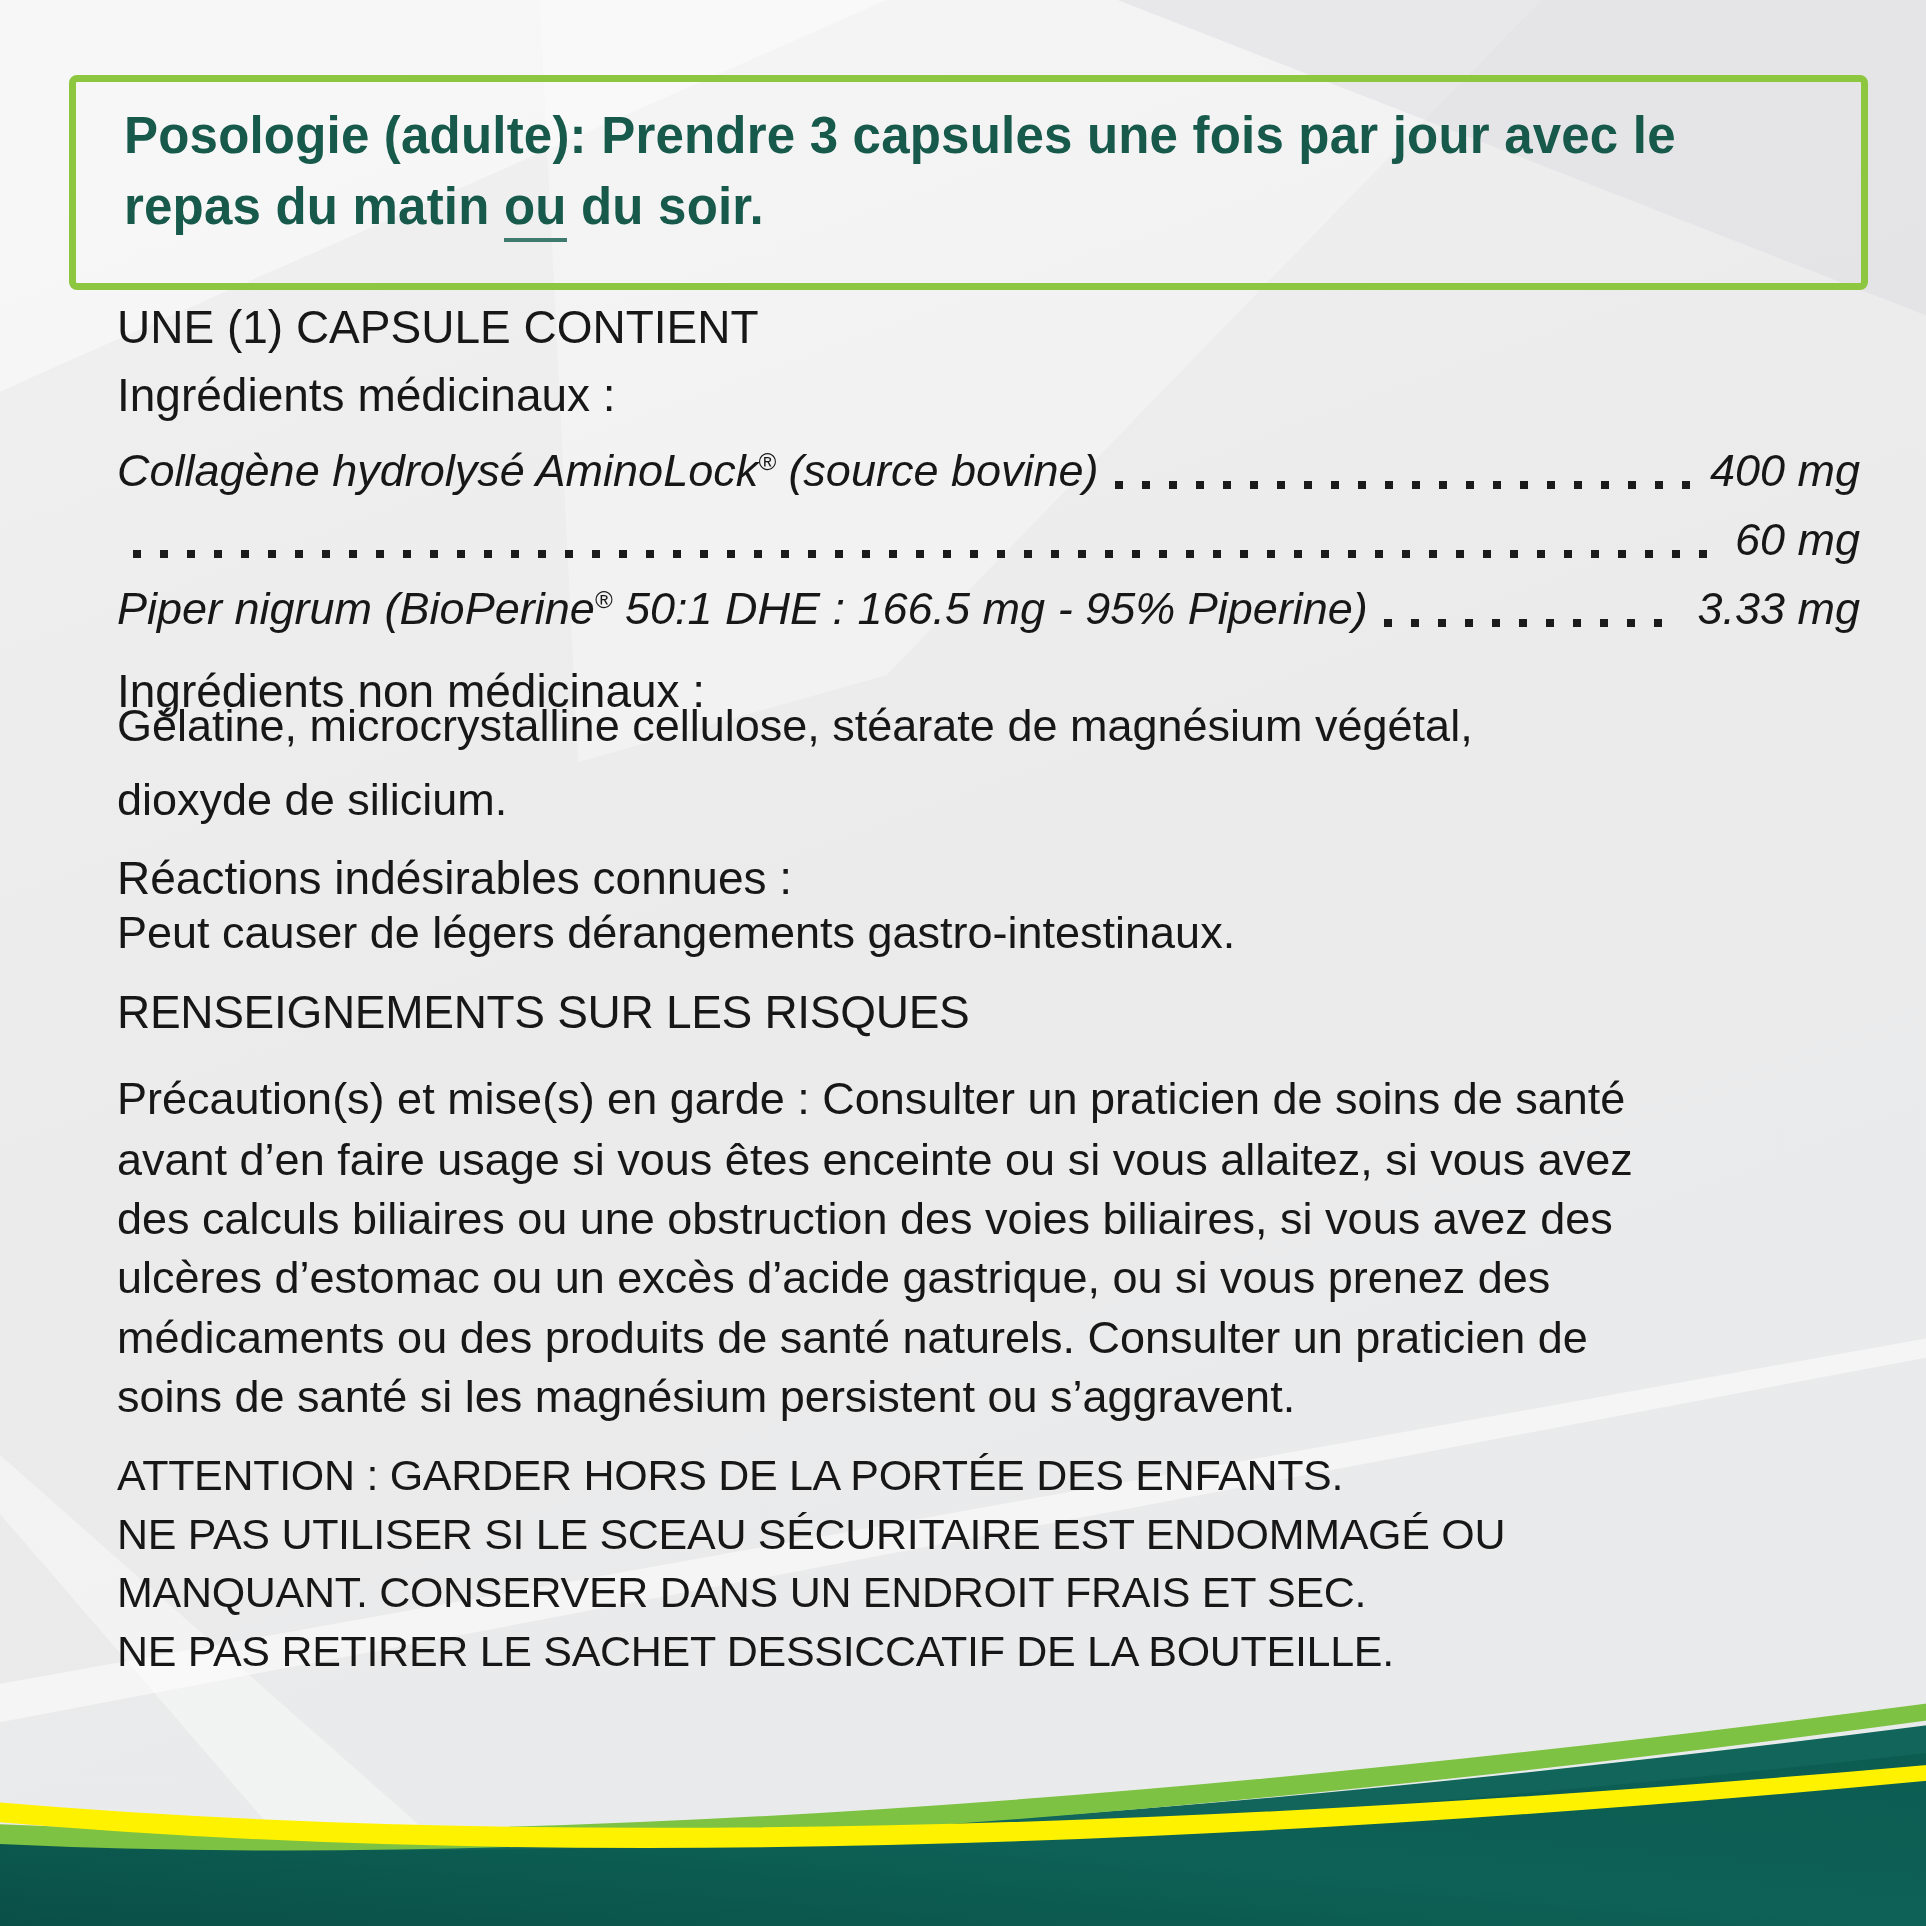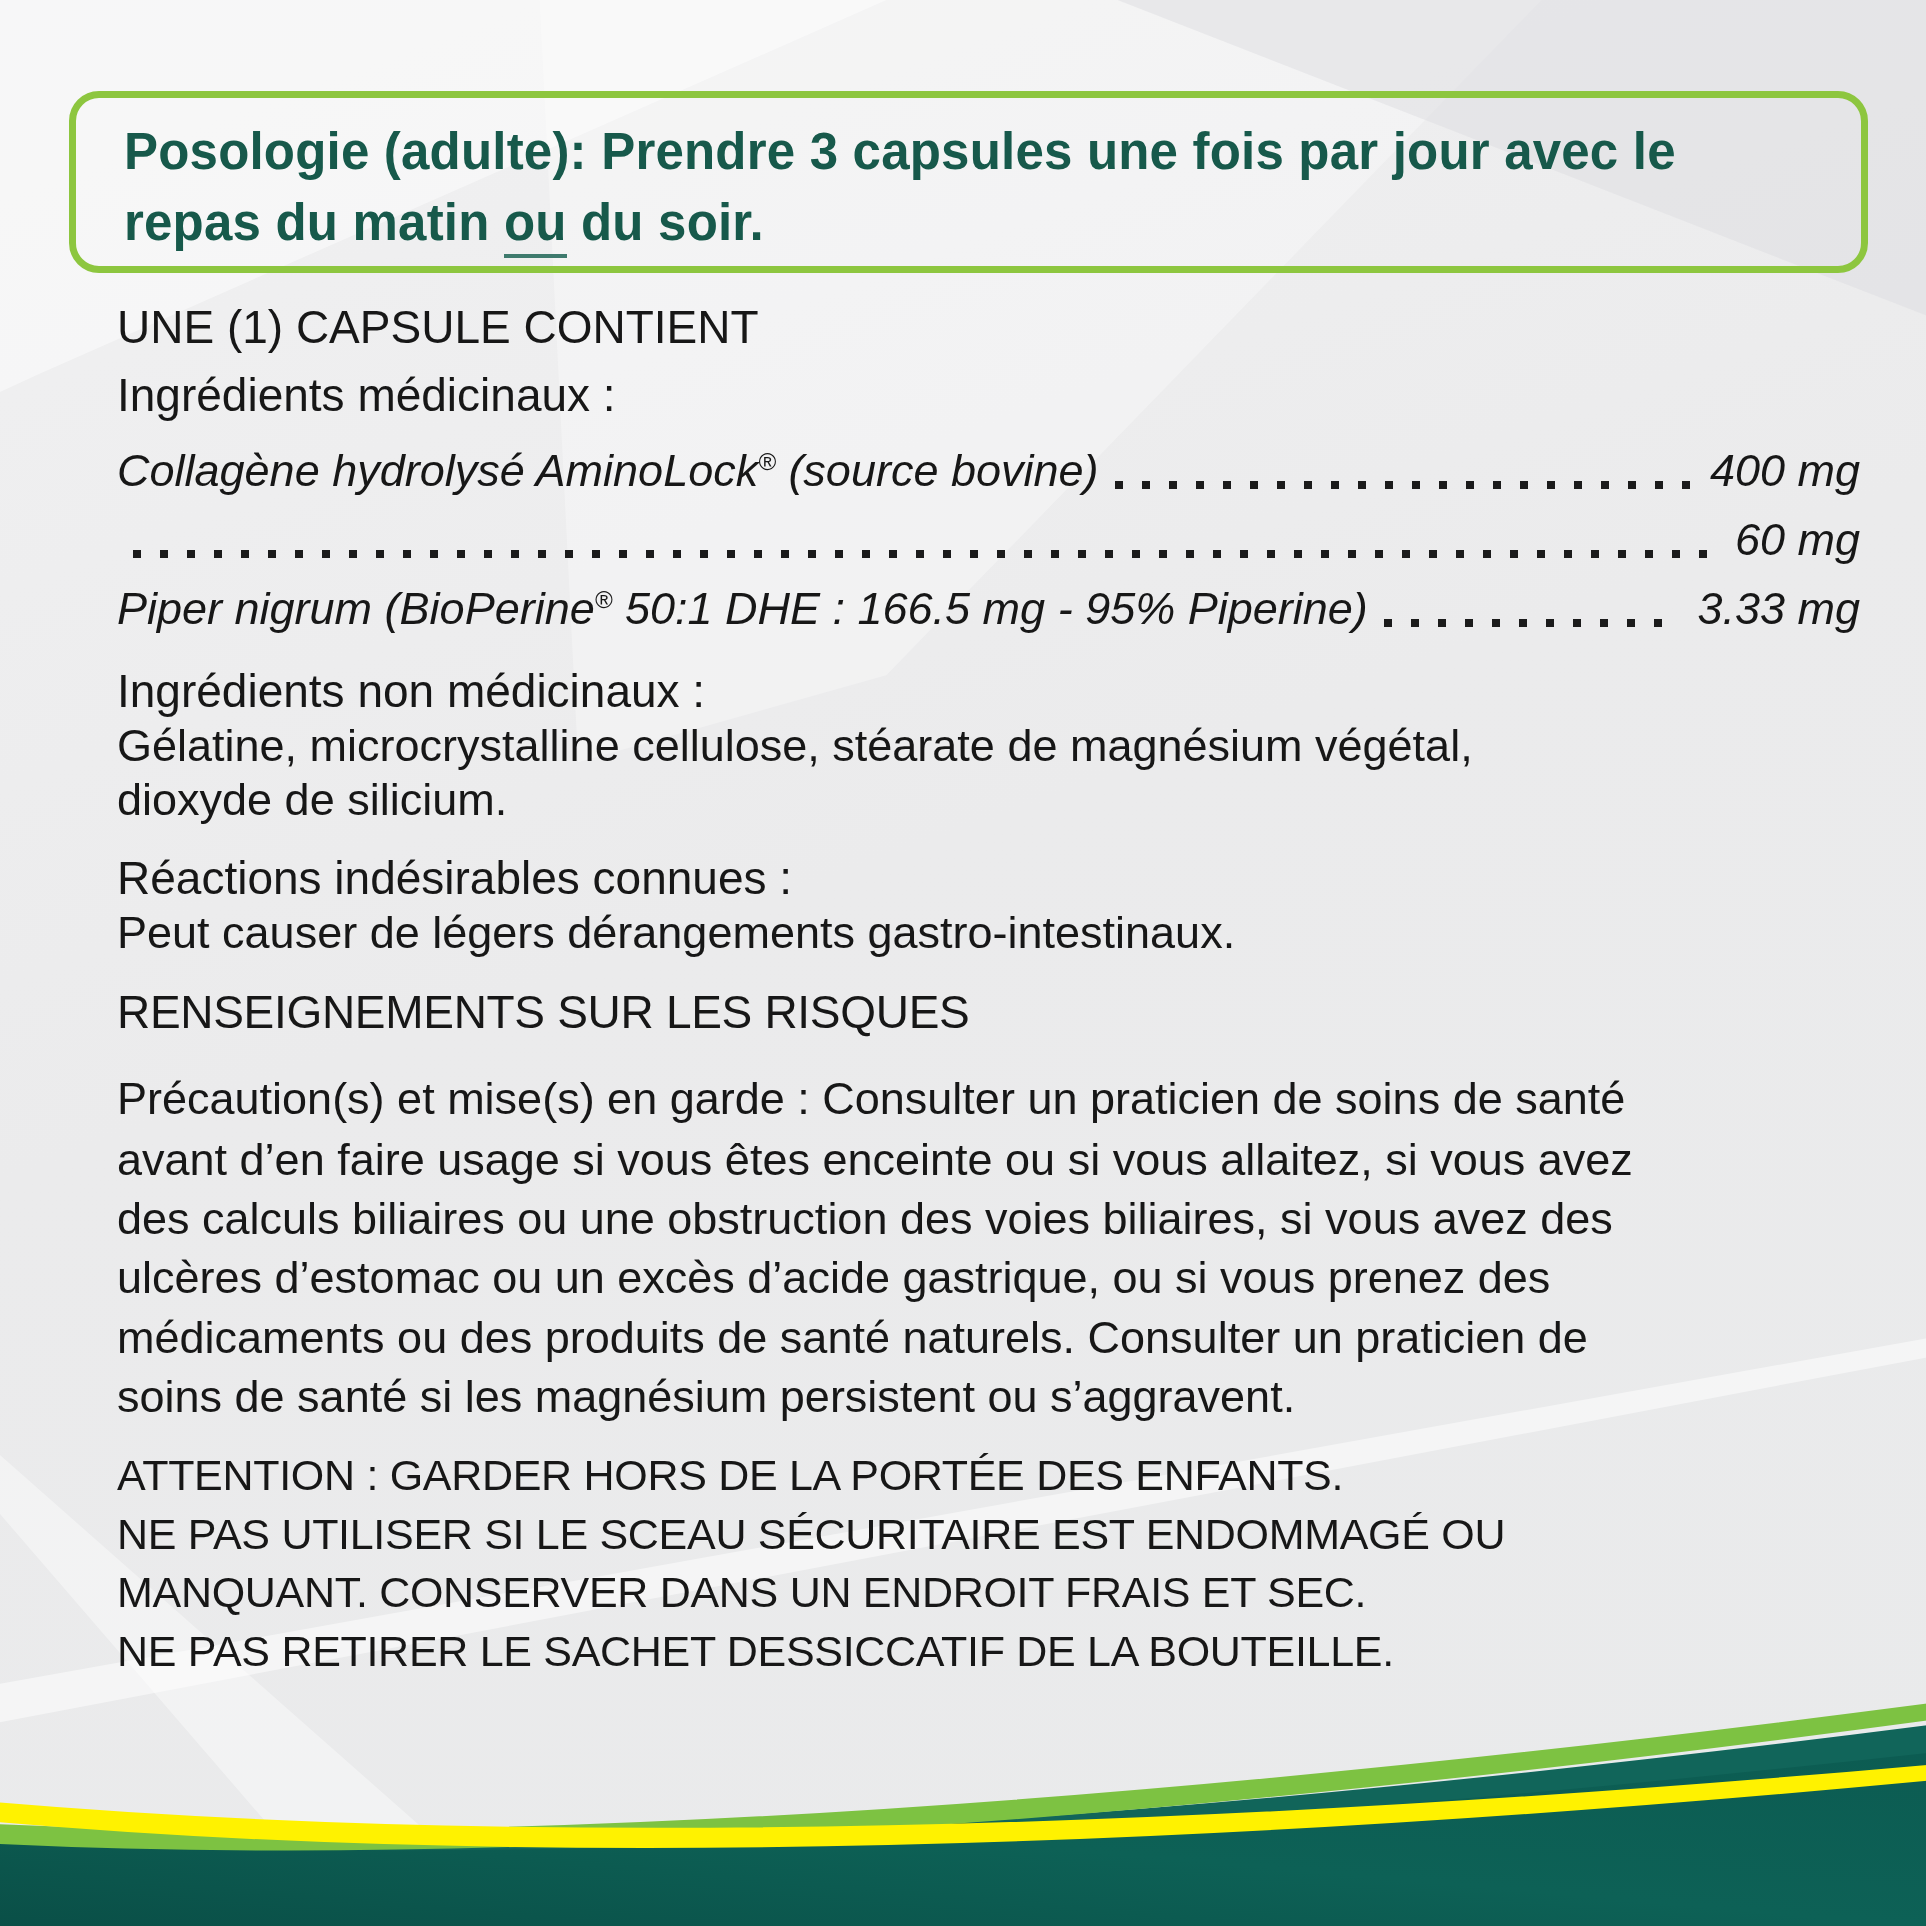--- a/index.html
+++ b/index.html
@@ -21,22 +21,22 @@
       clip-path:polygon(28% 0,80% 0,46% 62%,30% 70%);}
   .s3{left:0;top:0;width:1927px;height:752px;background:rgba(222,223,225,.55);
       clip-path:polygon(58% 0,100% 0,100% 42%);}
   .s4{left:0;top:1287px;width:1927px;height:640px;background:rgba(255,255,255,.5);
       clip-path:polygon(0 62%,100% 8%,100% 11%,0 68%);}
   .s5{left:0;top:1337px;width:891px;height:590px;background:rgba(255,255,255,.4);
       clip-path:polygon(0 20%,60% 100%,40% 100%,0 30%);}
 
   
   .dosage-box{
-    position:absolute;left:69px;top:91px;width:1799px;height:182px;
-    border:7px solid #8dc63f;border-radius:30px;box-sizing:border-box;
+    position:absolute;left:69px;top:75px;width:1799px;height:215px;
+    border:7px solid #8dc63f;border-radius:8px;box-sizing:border-box;
   }
   .dosage-line{
     position:absolute;left:48px;white-space:nowrap;
     font-size:51px;font-weight:bold;color:#17594b;letter-spacing:0.2px;
   }
   .dl1{top:24px;} .dl2{top:95px;}
   .u{border-bottom:4px solid #3e7a6d;padding-bottom:3px;}
 
   
   .tb{position:absolute;left:117px;white-space:nowrap;color:#171717;font-size:45px;}
@@ -86,21 +86,21 @@
     <span class="leader"></span>
     <span class="amt">60 mg</span>
   </div>
   <div class="row" style="top:583px;">
     <span class="rname"><span>Piper nigrum (BioPerine</span><sup>®</sup><span> 50:1 DHE : 166.5 mg - 95% Piperine)</span></span>
     <span class="leader"></span>
     <span class="amt">3.33 mg</span>
   </div>
 
   <div class="tb bold" style="top:664px;font-size:46px;">Ingrédients non médicinaux :</div>
-  <div class="tb" style="top:720px;">Gélatine, microcrystalline cellulose, stéarate de magnésium végétal,</div>
+  <div class="tb" style="top:700px;">Gélatine, microcrystalline cellulose, stéarate de magnésium végétal,</div>
   <div class="tb" style="top:774px;">dioxyde de silicium.</div>
 
   <div class="tb bold" style="top:851px;font-size:46px;">Réactions indésirables connues :</div>
   <div class="tb" style="top:907px;">Peut causer de légers dérangements gastro-intestinaux.</div>
 
   <div class="tb bold caps" style="top:985px;font-size:46px;">RENSEIGNEMENTS SUR LES RISQUES</div>
 
   <div class="tb" style="top:1073px;"><span class="bold">Précaution(s) et mise(s) en garde :</span><span> Consulter un praticien de soins de santé</span></div>
   <div class="tb" style="top:1134px;">avant d’en faire usage si vous êtes enceinte ou si vous allaitez, si vous avez</div>
   <div class="tb" style="top:1193px;">des calculs biliaires ou une obstruction des voies biliaires, si vous avez des</div>

